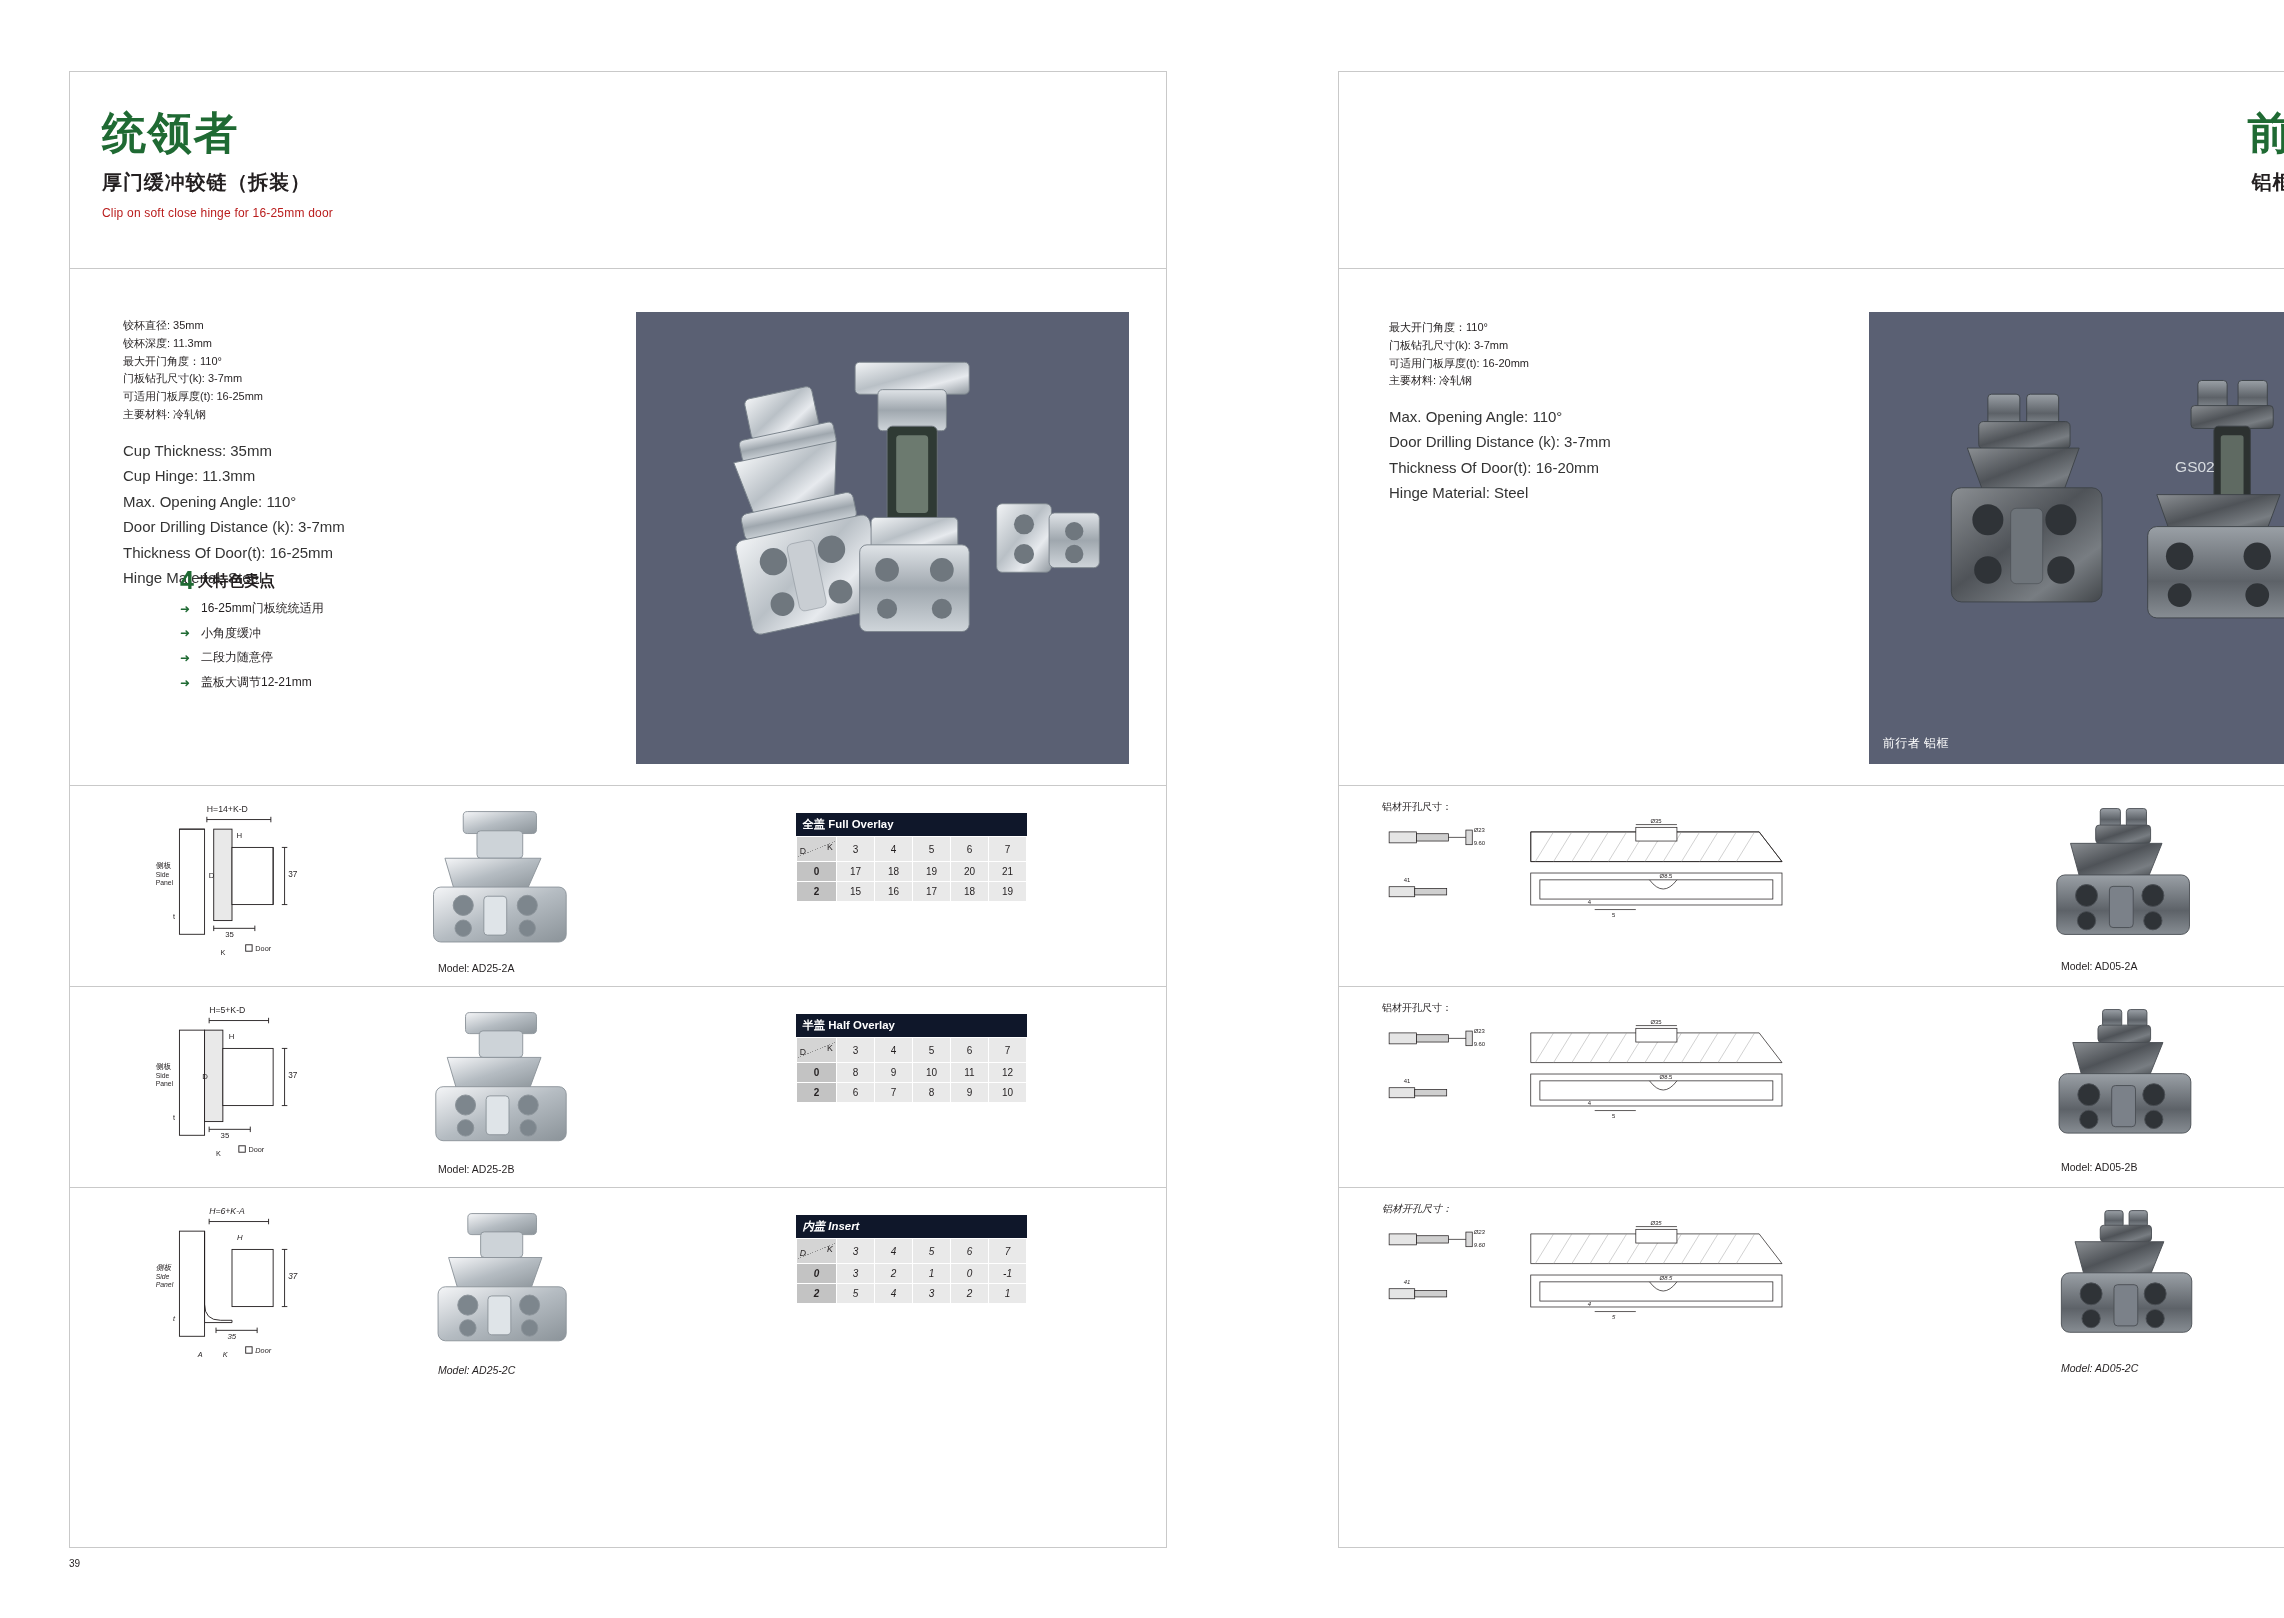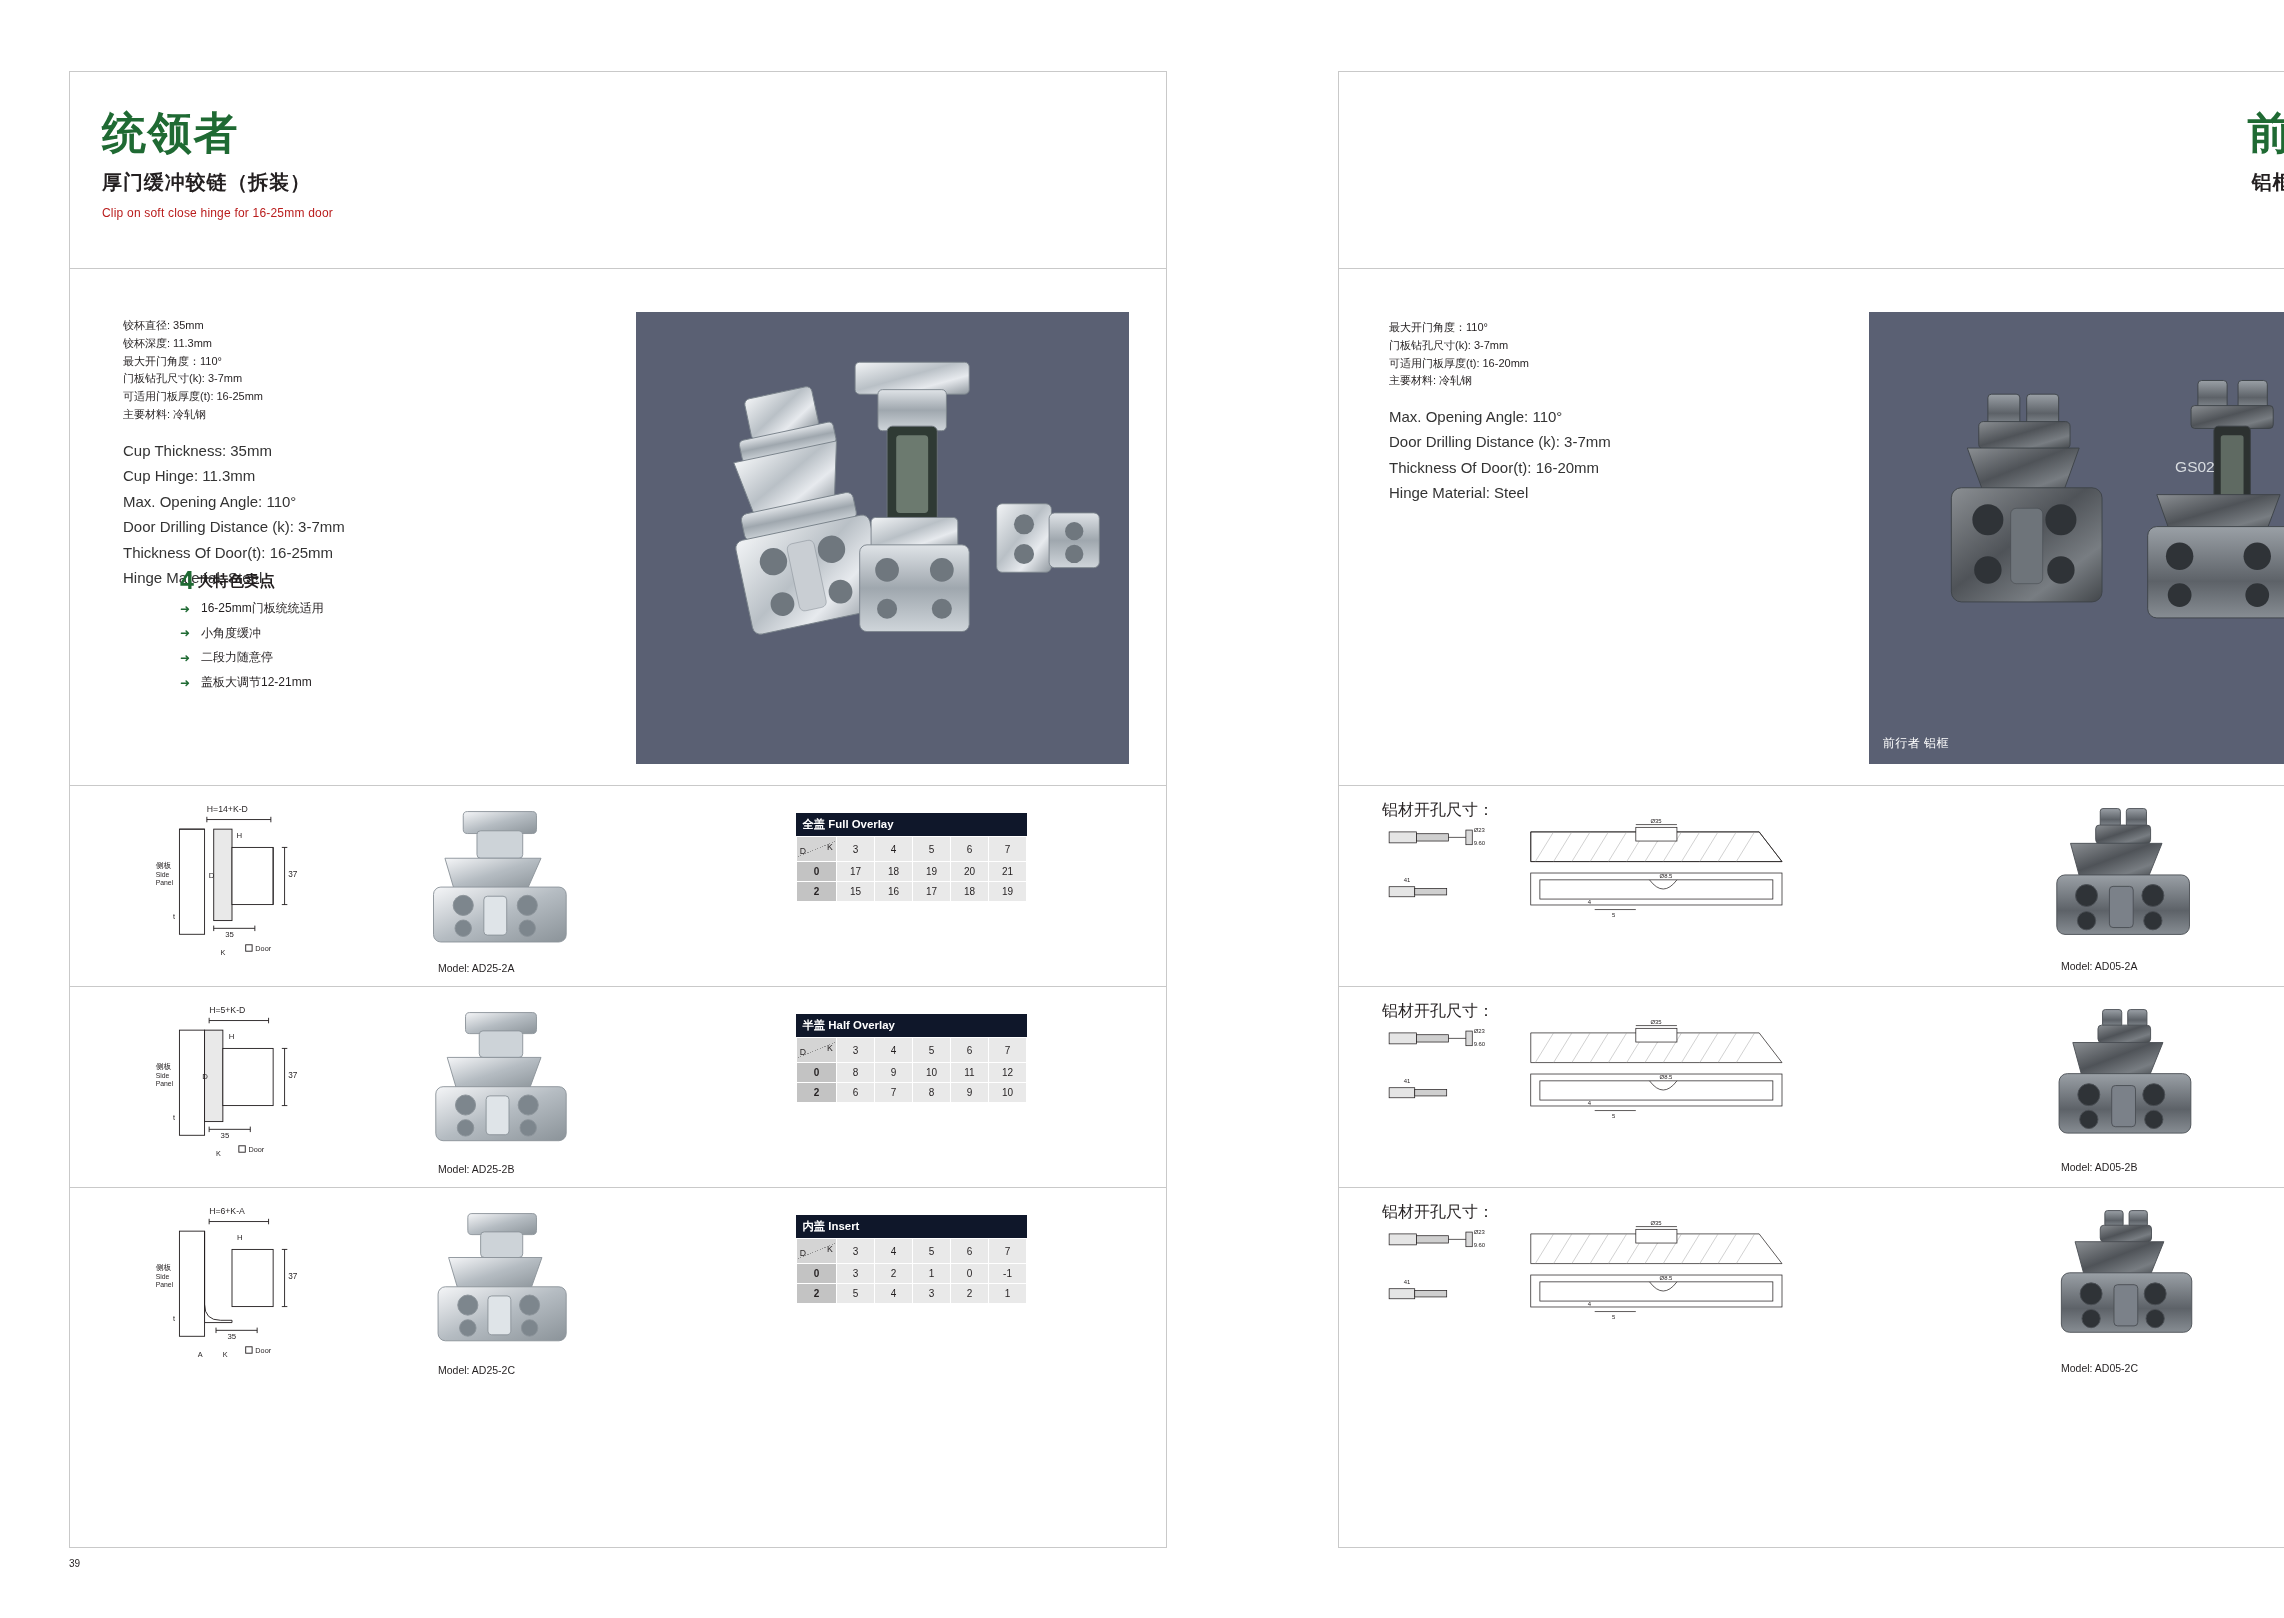--- a/index.html
+++ b/index.html
@@ -27,21 +27,21 @@
   .photo .cap{position:absolute;left:13.7px;bottom:12px;color:#fff;font-size:12px;letter-spacing:0.5px;}
 
   .sell-title{position:absolute;font-size:12px;font-weight:bold;}
   .sell-title .num{color:#1f6a33;font-size:25px;font-weight:bold;vertical-align:-2.7px;margin-right:3.7px;}
   .sell-list{position:absolute;font-size:12px;line-height:2.05;}
   .sell-list li{list-style:none;margin:0;padding:0 0 0 21px;position:relative;}
   .sell-list li .bullet{position:absolute;left:0;top:0.9px;color:#1f6a33;font-size:12px;}
   ul{margin:0;padding:0;}
 
   .row{position:relative;border-bottom:1.4px solid #c9c9c9;height:200px;}
-  .row:last-child{border-bottom:none;}
+  .row:last-child{border-bottom:none;font-style:italic;}
 
   .model-label{position:absolute;font-size:10.5px;color:#231f20;}
 
   
   .tbl{position:absolute;border-collapse:collapse;font-size:10px;}
   .tbl caption{caption-side:top;background:#0f172a;color:#fff;text-align:left;padding:4.1px 6.4px;font-size:11.4px;font-weight:bold;}
   .tbl td,.tbl th{border:0.5px solid #ffffff;padding:4.1px 0;text-align:center;width:37px;background:#e9e9e9;font-weight:normal;}
   .tbl .dk{background:#d4d4d4;width:39px;position:relative;}
   .tbl .lead{background:#c3c3c3;font-weight:bold;}
 
@@ -50,21 +50,21 @@
     background:linear-gradient(to bottom right,transparent 49.3%,#8e8e8e 49.3%,#8e8e8e 50.7%,transparent 50.7%);}
   .dkcell .d{position:absolute;left:2.7px;bottom:0.9px;font-size:8.7px;}
   .dkcell .k{position:absolute;right:3.2px;top:0.5px;font-size:8.7px;}
 
   
   .draw{position:absolute;}
   .draw svg{display:block;}
 
   .pageno{position:absolute;font-size:10px;color:#231f20;}
 
-  .arrow-caption{position:absolute;font-size:16px;color:#231f20;}
+  .arrow-caption{position:absolute;font-size:10px;color:#231f20;}
 
   
   .hg{position:absolute;}
 </style>
 </head>
 <body>
 
 <div class="page">
 
   <div class="sheet sheet-left">

